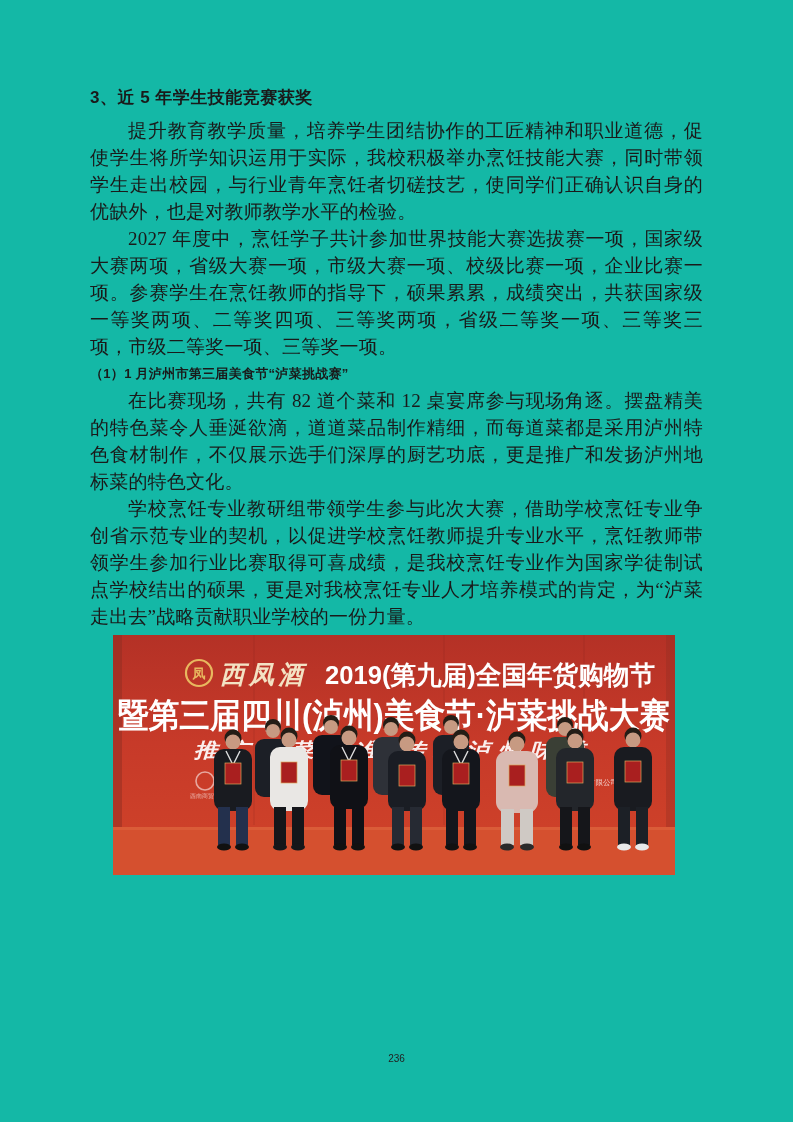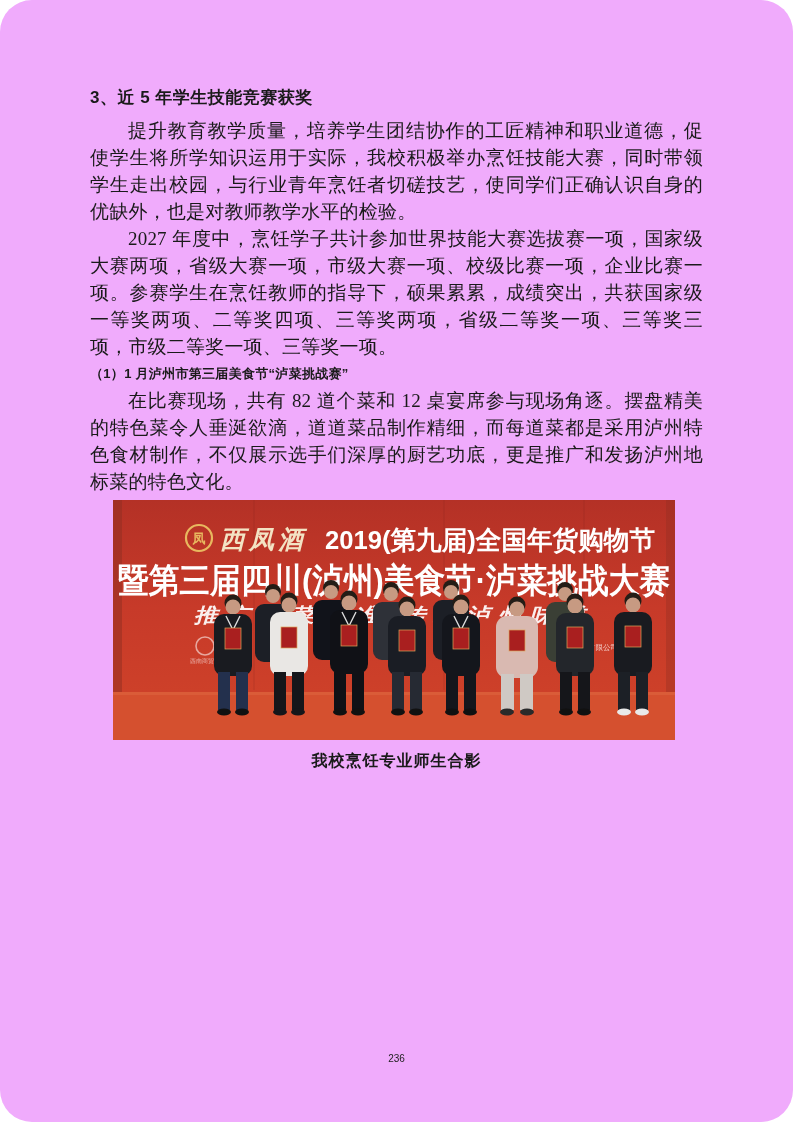--- a/index.html
+++ b/index.html
@@ -6,22 +6,21 @@
   html, body { background: #ffffff; }
   body {
     width: 793px; height: 1122px;
     position: relative;
     font-family: "Liberation Serif", "DejaVu Serif", serif;
     color: #1a1a1a;
     overflow: hidden;
   }
   .page {
     position: absolute; inset: 0;
-    background: #f0abfc;
-    border-radius: 32px;
+    background: #14b8a6;
   }
   .content {
     position: absolute;
     left: 90px; right: 90px; top: 85px;
   }
   .h1 {
     font-family: "Liberation Sans", "DejaVu Sans", sans-serif;
     font-weight: bold;
     font-size: 17px;
     line-height: 26px;
@@ -76,20 +75,21 @@
   <div class="content">
 
     <div class="h1">3、近 5 年学生技能竞赛获奖</div>
 
     <p class="para">提升教育教学质量，培养学生团结协作的工匠精神和职业道德，促使学生将所学知识运用于实际，我校积极举办烹饪技能大赛，同时带领学生走出校园，与行业青年烹饪者切磋技艺，使同学们正确认识自身的优缺外，也是对教师教学水平的检验。</p>
     <p class="para">2027 年度中，烹饪学子共计参加世界技能大赛选拔赛一项，国家级大赛两项，省级大赛一项，市级大赛一项、校级比赛一项，企业比赛一项。参赛学生在烹饪教师的指导下，硕果累累，成绩突出，共获国家级一等奖两项、二等奖四项、三等奖两项，省级二等奖一项、三等奖三项，市级二等奖一项、三等奖一项。</p>
 
     <div class="h2">（1）1 月泸州市第三届美食节“泸菜挑战赛”</div>
 
     <p class="para">在比赛现场，共有 82 道个菜和 12 桌宴席参与现场角逐。摆盘精美的特色菜令人垂涎欲滴，道道菜品制作精细，而每道菜都是采用泸州特色食材制作，不仅展示选手们深厚的厨艺功底，更是推广和发扬泸州地标菜的特色文化。</p>
+    <p class="para">学校烹饪专业教研组带领学生参与此次大赛，借助学校烹饪专业争创省示范专业的契机，以促进学校烹饪教师提升专业水平，烹饪教师带领学生参加行业比赛取得可喜成绩，是我校烹饪专业作为国家学徒制试点学校结出的硕果，更是对我校烹饪专业人才培养模式的肯定，为“泸菜走出去”战略贡献职业学校的一份力量。</p>
 
     <div class="photo-wrap">
       <svg width="562" height="240" viewBox="0 0 562 240" xmlns="http://www.w3.org/2000/svg">
         <defs>
           <linearGradient id="wall" x1="0" y1="0" x2="0" y2="1">
             <stop offset="0" stop-color="#b43126"></stop>
             <stop offset="0.45" stop-color="#c73a29"></stop>
             <stop offset="0.8" stop-color="#cd4029"></stop>
             <stop offset="1" stop-color="#d0452c"></stop>
           </linearGradient>
@@ -228,17 +228,16 @@
           <rect x="501" y="112" width="38" height="64" rx="10" fill="#191b20"></rect>
           <rect x="505" y="172" width="12" height="38" fill="#1c2026"></rect>
             <rect x="523" y="172" width="12" height="38" fill="#1c2026"></rect>
           <ellipse cx="511" cy="212" rx="7" ry="3.5" fill="#e9e9e9"></ellipse>
             <ellipse cx="529" cy="212" rx="7" ry="3.5" fill="#e9e9e9"></ellipse>
           <rect x="512" y="126" width="16" height="21" fill="#a91f1f" stroke="#dca75c" stroke-width="0.7"></rect>
         </g>
       </svg>
     </div>
 
-    <div class="caption">我校烹饪专业师生合影</div>
   </div>
 
   <div class="page-number">236</div>
 </div>
 
 </body></html>

